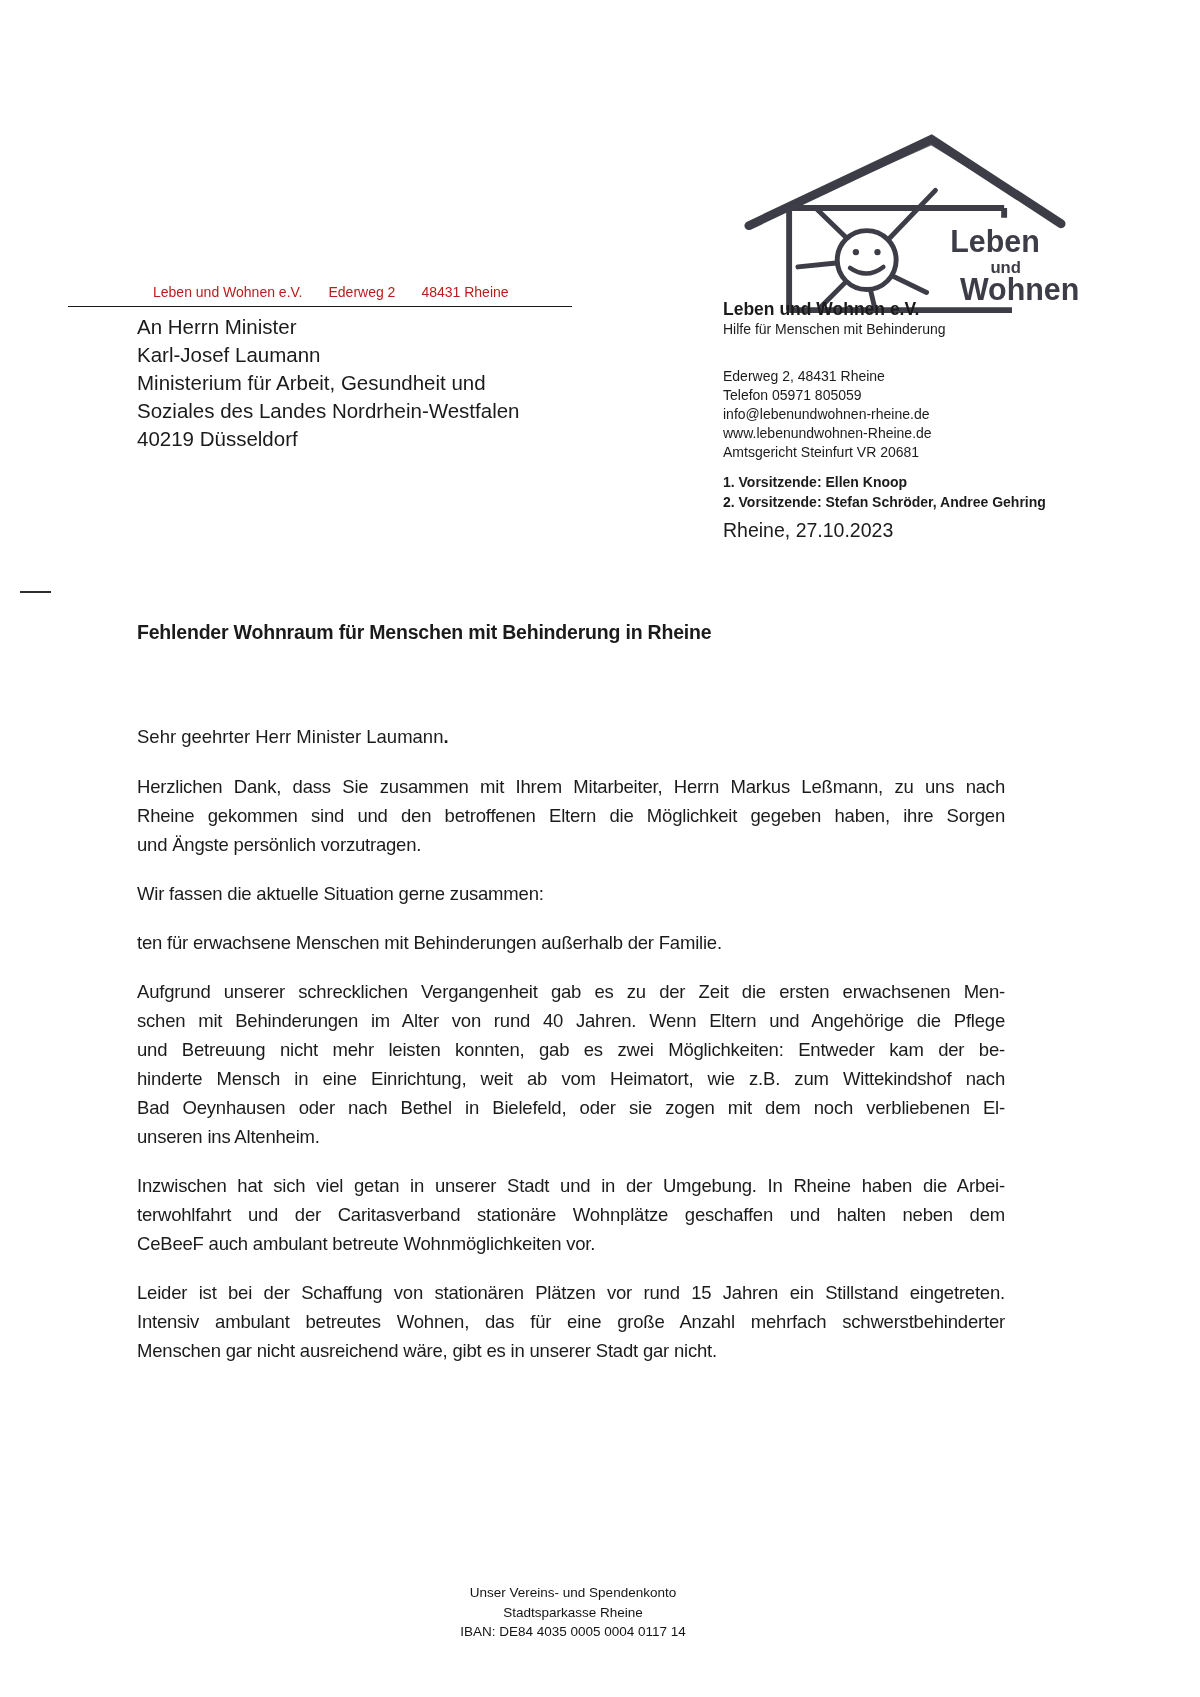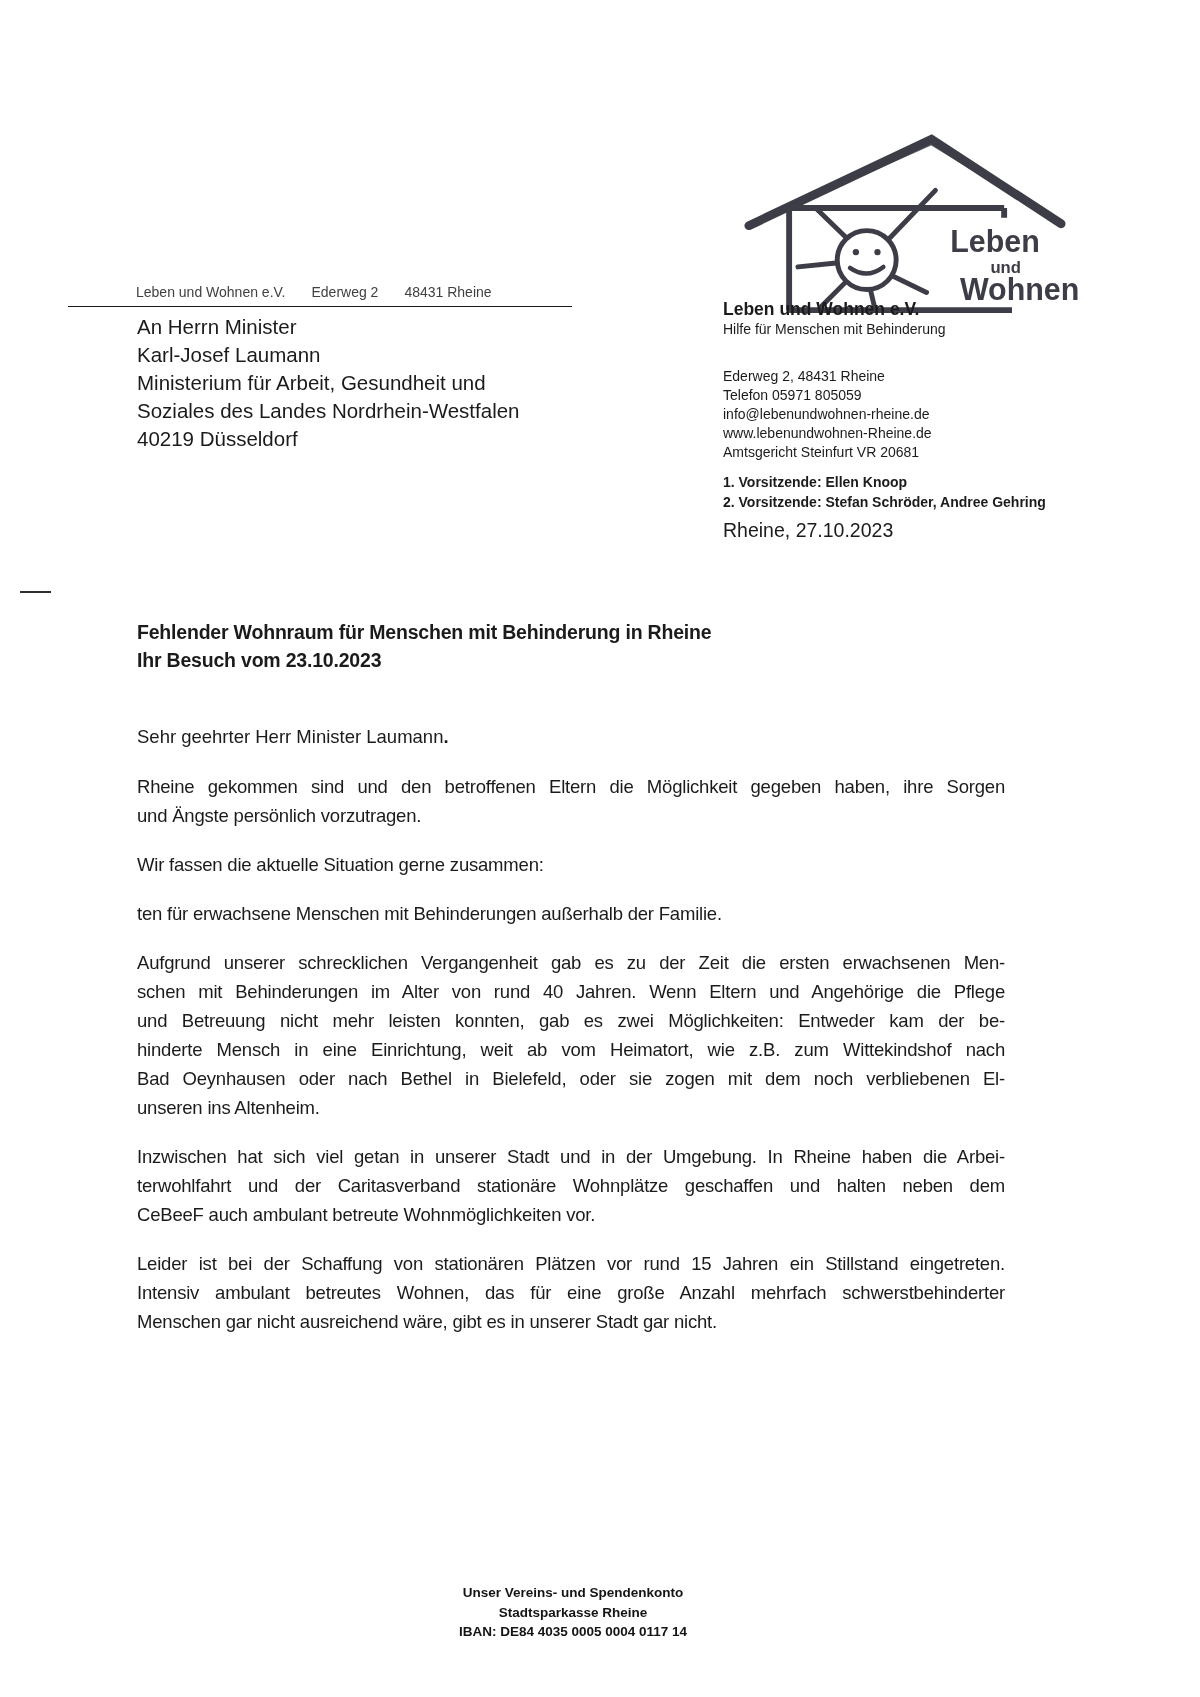--- a/index.html
+++ b/index.html
@@ -10,21 +10,21 @@
     font-family:"Liberation Sans","DejaVu Sans",sans-serif;
     color:#1b1b1b;
     overflow:hidden;
     padding-left:42px;
   }
   
   .logo{position:absolute;left:688px;top:98px;width:432px;height:222px;}
   .logo svg{width:100%;height:100%;}
   .logo text{font-family:"Liberation Sans","DejaVu Sans",sans-serif;font-weight:bold;fill:#3d3d47;}
   
-  .sender{position:absolute;left:136px;top:284px;font-size:14px;color:#404040;white-space:nowrap;}
+  .sender{position:absolute;left:153px;top:284px;font-size:14px;color:#b91c1c;white-space:nowrap;}
   .sender span{padding-right:26px;}
   .sender span:last-child{padding-right:0;}
   .sender-rule{position:absolute;left:68px;top:306px;width:504px;height:0;border-top:1.5px solid #1a1a1a;}
   
   .recipient{position:absolute;left:137px;top:313px;font-size:20.5px;line-height:28px;}
   
   .orgcol{position:absolute;left:723px;top:298px;width:360px;}
   .org-name{font-size:17.5px;font-weight:bold;line-height:22px;}
   .org-tagline{font-size:14px;line-height:18px;}
   .org-contact{margin-top:29px;font-size:14px;line-height:19px;}
@@ -36,21 +36,21 @@
   .subject{position:absolute;left:137px;top:619px;font-size:19.5px;font-weight:bold;line-height:27.5px;letter-spacing:-0.2px;}
   
   .salut{position:absolute;left:137px;top:726px;font-size:18.5px;}
   .salut .dot{font-weight:bold;}
   
   .body{position:absolute;left:137px;top:772px;width:868px;font-size:18.5px;line-height:29px;letter-spacing:-0.2px;}
   .para{margin:0 0 20px 0;}
   .bl{white-space:normal;}
   .j{text-align:justify;text-align-last:justify;}
   
-  .footer{position:absolute;left:0;top:1583px;width:1146px;text-align:center;font-size:13.5px;line-height:19.5px;color:#141414;font-weight:bold;}
+  .footer{position:absolute;left:0;top:1583px;width:1146px;text-align:center;font-size:13.5px;line-height:19.5px;color:#141414;}
 </style>
 </head>
 <body>
 
 <div class="page">
 
   <div class="logo">
     <svg viewBox="0 0 440 222">
 
       <g stroke="#3d3d47" fill="none" stroke-linecap="round">
@@ -109,27 +109,27 @@
       <div>2. Vorsitzende: Stefan Schröder, Andree Gehring</div>
     </div>
   </div>
 
   <div class="dateline">Rheine, 27.10.2023</div>
 
   <div class="fold"></div>
 
   <div class="subject">
     <div>Fehlender Wohnraum für Menschen mit Behinderung in Rheine</div>
-    <div>Ihr Besuch vom 23.10.2023</div>
   </div>
 
   <div class="salut"><span>Sehr geehrter Herr Minister Laumann</span><span class="dot">.</span></div>
 
   <div class="body">
     <div class="para">
+      <div class="bl j">Herzlichen Dank, dass Sie zusammen mit Ihrem Mitarbeiter, Herrn Markus Leßmann, zu uns nach</div>
       <div class="bl j">Rheine gekommen sind und den betroffenen Eltern die Möglichkeit gegeben haben, ihre Sorgen</div>
       <div class="bl">und Ängste persönlich vorzutragen.</div>
     </div>
     <div class="para">
       <div class="bl">Wir fassen die aktuelle Situation gerne zusammen:</div>
     </div>
     <div class="para">
       <div class="bl">ten für erwachsene Menschen mit Behinderungen außerhalb der Familie.</div>
     </div>
     <div class="para">

